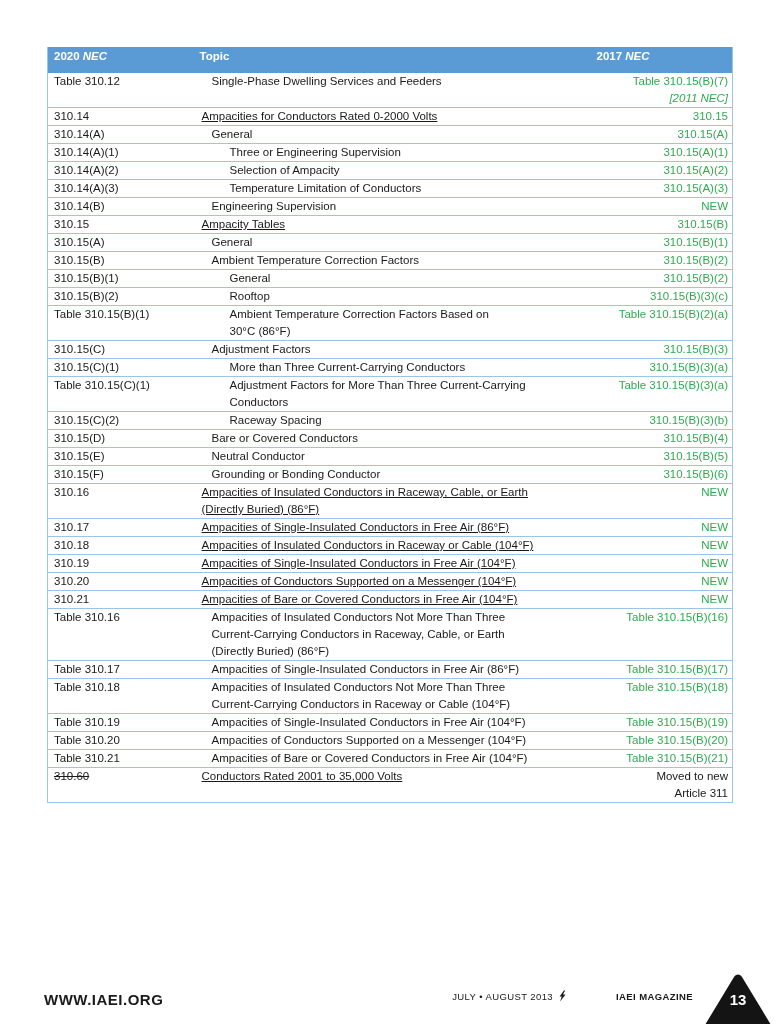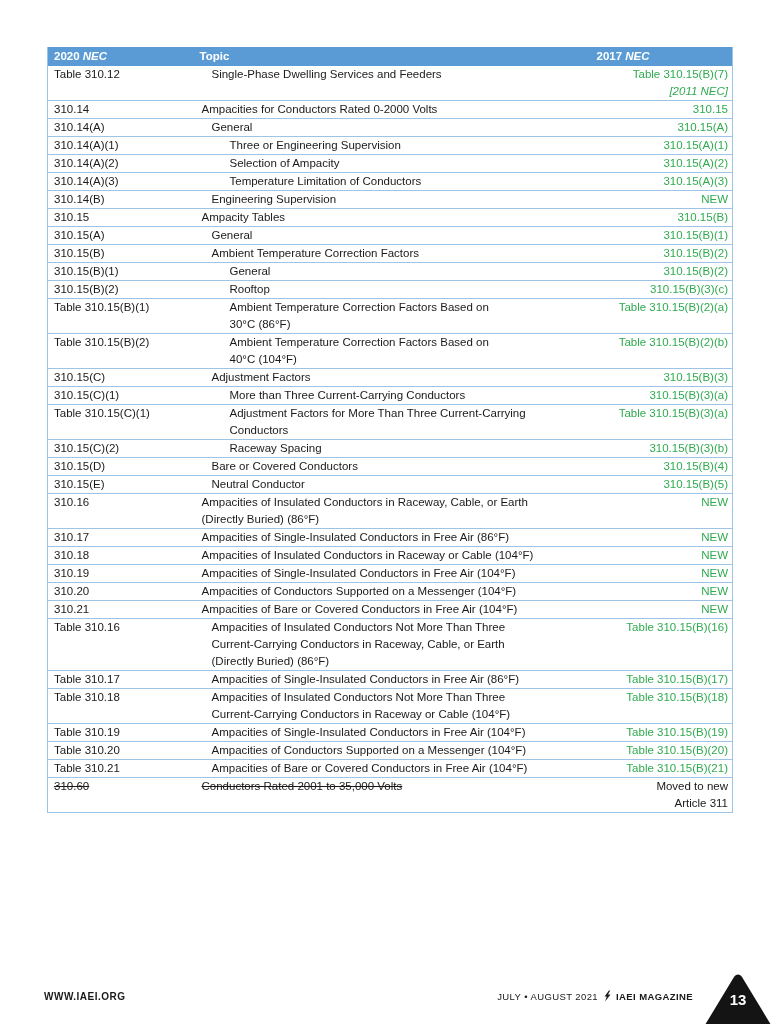--- a/index.html
+++ b/index.html
@@ -14,50 +14,50 @@
     position:absolute; left:47px; top:47px; width:685px;
     border-collapse:collapse; table-layout:fixed;
     border-left:1px solid #9DC3E6; border-right:1px solid #9DC3E6;
   }
   table.nec th, table.nec td {
     font-size:11.5px; line-height:17px; vertical-align:top;
     overflow:hidden;
   }
   table.nec thead th {
     background:#5B9BD5; color:#ffffff; font-weight:bold; text-align:left;
-    padding:1px 4px 1px 6px; height:16px;
+    padding:1px 4px 8px 6px; height:16px;
   }
   table.nec thead th.h-topic { padding-left:4px;margin-top:44px; }
   table.nec thead th .nec-ital { font-style:italic; }
   table.nec tbody td {
     border-bottom:1px solid #9DC3E6;
     padding:0 4px 0 6px;
   }
   td.col-topic { white-space:pre-line; }
-  td.col-topic.indent-0 { padding-left:6px; }
+  td.col-topic.indent-0 { padding-left:6px;text-decoration:underline; }
   td.col-topic.indent-1 { padding-left:16px; }
   td.col-topic.indent-2 { padding-left:34px; }
   td.col-2017 { color:#2FAB4F; padding-left:7px;text-align:right; }
   td.col-2017 .main { white-space:pre-line; }
   td.col-2017 .note { font-style:italic; }
   td.col-2017.black { color:#1a1a1a; }
   .strike { text-decoration:line-through; }
 
   
   .footer-website {
     position:absolute; left:44px; top:991px;
-    font-size:10px; font-weight:bold; letter-spacing:0.5px;
+    font-size:15px; font-weight:bold; letter-spacing:0.5px;
   }
   .footer-right {
     position:absolute; right:84px; top:990px;
     display:flex; align-items:center; gap:5px;
     font-size:9.5px; letter-spacing:0.4px;
   }
   .footer-right .issue { font-weight:normal; }
-  .footer-right .mag { font-weight:bold; }
+  .footer-right .mag { font-weight:bold;margin-left:45px; }
   .bolt { display:inline-block; width:8px; height:12px; }
   .page-triangle { position:absolute; left:701px; top:972px; width:74px; height:62px; }
   .page-triangle svg { display:block; }
   .page-num {
     position:absolute; left:0; top:19px; width:100%; text-align:center;
     color:#ffffff; font-weight:bold; font-size:15px;
     font-family:"Liberation Sans", sans-serif;
   }
 </style>
 </head>
@@ -178,28 +178,20 @@
 
     <tr>
       <td class="col-2020">Table 310.15(B)(1)</td>
       <td class="col-topic indent-2">Ambient Temperature Correction Factors Based on
 30°C (86°F)</td>
       <td class="col-2017">
             <div class="main">Table 310.15(B)(2)(a)</div>
           </td>
     </tr>
 
-    <tr>
-      <td class="col-2020">Table 310.15(B)(2)</td>
-      <td class="col-topic indent-2">Ambient Temperature Correction Factors Based on
-40°C (104°F)</td>
-      <td class="col-2017">
-            <div class="main">Table 310.15(B)(2)(b)</div>
-          </td>
-    </tr>
 
     <tr>
       <td class="col-2020">310.15(C)</td>
       <td class="col-topic indent-1">Adjustment Factors</td>
       <td class="col-2017">
             <div class="main">310.15(B)(3)</div>
           </td>
     </tr>
 
     <tr>
@@ -236,20 +228,27 @@
     </tr>
 
     <tr>
       <td class="col-2020">310.15(E)</td>
       <td class="col-topic indent-1">Neutral Conductor</td>
       <td class="col-2017">
             <div class="main">310.15(B)(5)</div>
           </td>
     </tr>
 
+    <tr>
+      <td class="col-2020">310.15(F)</td>
+      <td class="col-topic indent-1">Grounding or Bonding Conductor</td>
+      <td class="col-2017">
+            <div class="main">310.15(B)(6)</div>
+          </td>
+    </tr>
 
     <tr>
       <td class="col-2020">310.16</td>
       <td class="col-topic indent-0">Ampacities of Insulated Conductors in Raceway, Cable, or Earth
 (Directly Buried) (86°F)</td>
       <td class="col-2017">
             <div class="main">NEW</div>
           </td>
     </tr>
 
@@ -351,21 +350,21 @@
             <div class="main">Moved to new
 Article 311</div>
           </td>
     </tr>
   </tbody>
   </table>
 
   <div class="footer-website">WWW.IAEI.ORG</div>
 
   <div class="footer-right">
-    <span class="issue">JULY • AUGUST 2021</span>
+    <span class="issue">JULY • AUGUST 2013</span>
     <span class="bolt">
       <svg width="8" height="12" viewBox="0 0 10 14">
           <path d="M7.4 0 L2.0 7.6 H4.7 L2.6 14 L9.4 5.2 H6.2 L9.0 0 Z" fill="#1a1a1a"></path>
         </svg>
     </span>
     <span class="mag">IAEI MAGAZINE</span>
   </div>
 
   <div class="page-triangle">
     <svg width="74" height="62" viewBox="0 0 74 62">

